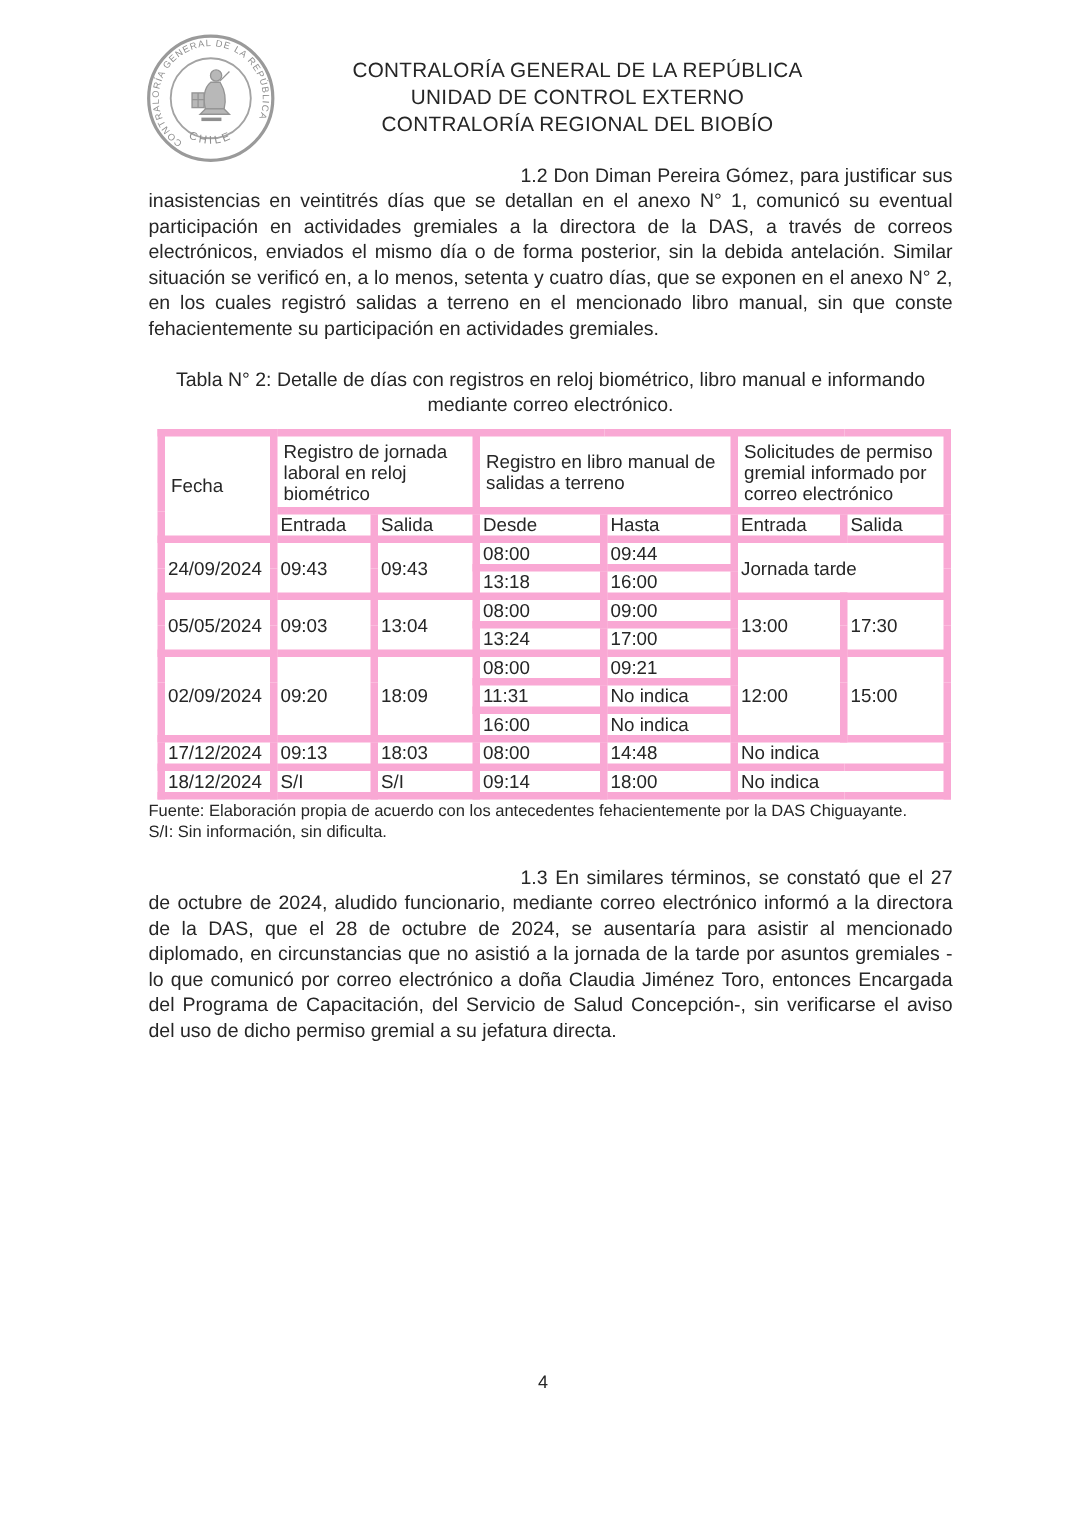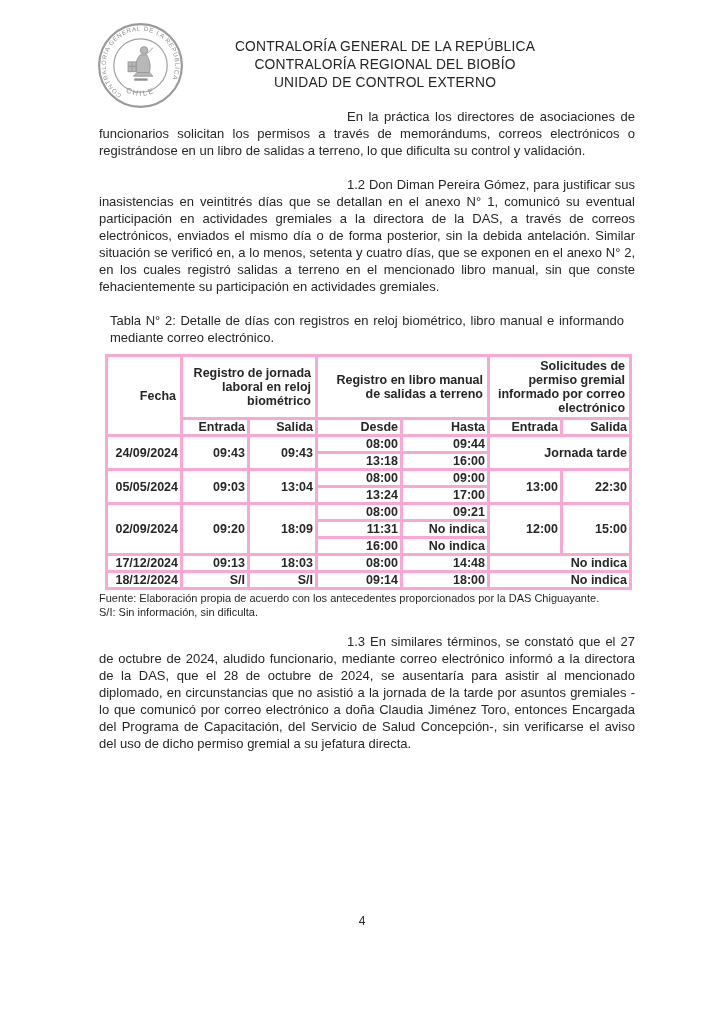--- a/index.html
+++ b/index.html
@@ -19,32 +19,32 @@
   }
   
   .doc-body {
     position:absolute; left:99px; top:108px; width:536px;
     font-size:13px; line-height:17px; text-align:justify;
   }
   p.para { margin:0 0 17px 0; }
   p.para.indent { text-indent:248px; }
   p.para.tight { margin-bottom:12px; }
   .table-caption {
-    width:514px; margin:0 auto 8px auto; 
+    width:514px; margin:0 auto 8px auto; text-align:center;
     font-size:13px; line-height:17px;
   }
   
   table.data {
     border-collapse:collapse; table-layout:fixed;
     margin-left:6px; width:524px;
     font-size:12.5px; color:#262626;
   }
   table.data th, table.data td {
-    border:3px solid #f9a8d4; font-weight:bold;
-    text-align:right; vertical-align:middle; padding:0 2px;
+    border:5px solid #f9a8d4; font-weight:normal;
+    text-align:left; vertical-align:middle; padding:0 2px;
     line-height:14px; overflow:hidden;
   }
   table.data thead tr.group th { height:52px; padding:2px 4px; }
   table.data thead tr.sub th  { height:16px; }
   table.data tbody td { height:16px; }
   
   .footnote {
     font-size:11px; line-height:13.5px; text-align:justify; margin:0;
   }
   .footnote-block { margin:2px 0 14px 0; }
@@ -81,27 +81,26 @@
         <line x1="36" y1="51" x2="45" y2="51"></line>
         <line x1="40.5" y1="46" x2="40.5" y2="57"></line>
         <path d="M57 37 L 64 30" fill="none"></path>
         <rect x="43" y="64.5" width="15" height="2.6" fill="#8f8f8f" stroke="none"></rect>
       </g>
     </svg>
   </div>
 
   <div class="org-block">
     <div>CONTRALORÍA GENERAL DE LA REPÚBLICA</div>
+    <div>UNIDAD DE CONTROL EXTERNO</div>
     <div>CONTRALORÍA REGIONAL DEL BIOBÍO</div>
-    <div>UNIDAD DE CONTROL EXTERNO</div>
   </div>
 
   <div class="doc-body">
 
-    <p class="para indent">En la práctica los directores de asociaciones de funcionarios solicitan los permisos a través de memorándums, correos electrónicos o registrándose en un libro de salidas a terreno, lo que dificulta su control y validación.</p>
     <p class="para indent">1.2 Don Diman Pereira Gómez, para justificar sus inasistencias en veintitrés días que se detallan en el anexo N° 1, comunicó su eventual participación en actividades gremiales a la directora de la DAS, a través de correos electrónicos, enviados el mismo día o de forma posterior, sin la debida antelación. Similar situación se verificó en, a lo menos, setenta y cuatro días, que se exponen en el anexo N° 2, en los cuales registró salidas a terreno en el mencionado libro manual, sin que conste fehacientemente su participación en actividades gremiales.</p>
 
     <div class="table-caption">Tabla N° 2: Detalle de días con registros en reloj biométrico, libro manual e informando mediante correo electrónico.</div>
 
     <table class="data">
       <colgroup>
         <col style="width:75px">
           <col style="width:67px">
           <col style="width:68px">
         <col style="width:85px">
@@ -138,21 +137,21 @@
             <td>13:18</td>
             <td>16:00</td>
           </tr>
           <tr>
             <td rowspan="2">05/05/2024</td>
             <td rowspan="2">09:03</td>
             <td rowspan="2">13:04</td>
             <td>08:00</td>
             <td>09:00</td>
             <td rowspan="2">13:00</td>
-            <td rowspan="2">22:30</td>
+            <td rowspan="2">17:30</td>
           </tr>
           <tr>
             <td>13:24</td>
             <td>17:00</td>
           </tr>
           <tr>
             <td rowspan="3">02/09/2024</td>
             <td rowspan="3">09:20</td>
             <td rowspan="3">18:09</td>
             <td>08:00</td>
@@ -181,21 +180,21 @@
             <td>S/I</td>
             <td>S/I</td>
             <td>09:14</td>
             <td>18:00</td>
             <td colspan="2">No indica</td>
           </tr>
         </tbody>
     </table>
 
     <div class="footnote-block">
-      <p class="footnote">Fuente: Elaboración propia de acuerdo con los antecedentes proporcionados por la DAS Chiguayante.</p>
+      <p class="footnote">Fuente: Elaboración propia de acuerdo con los antecedentes fehacientemente por la DAS Chiguayante.</p>
       <p class="footnote">S/I: Sin información, sin dificulta.</p>
     </div>
 
     <p class="para indent">1.3 En similares términos, se constató que el 27 de octubre de 2024, aludido funcionario, mediante correo electrónico informó a la directora de la DAS, que el 28 de octubre de 2024, se ausentaría para asistir al mencionado diplomado, en circunstancias que no asistió a la jornada de la tarde por asuntos gremiales -lo que comunicó por correo electrónico a doña Claudia Jiménez Toro, entonces Encargada del Programa de Capacitación, del Servicio de Salud Concepción-, sin verificarse el aviso del uso de dicho permiso gremial a su jefatura directa.</p>
   </div>
 
   <div class="page-number">4</div>
 </div>
 
 </body></html>

